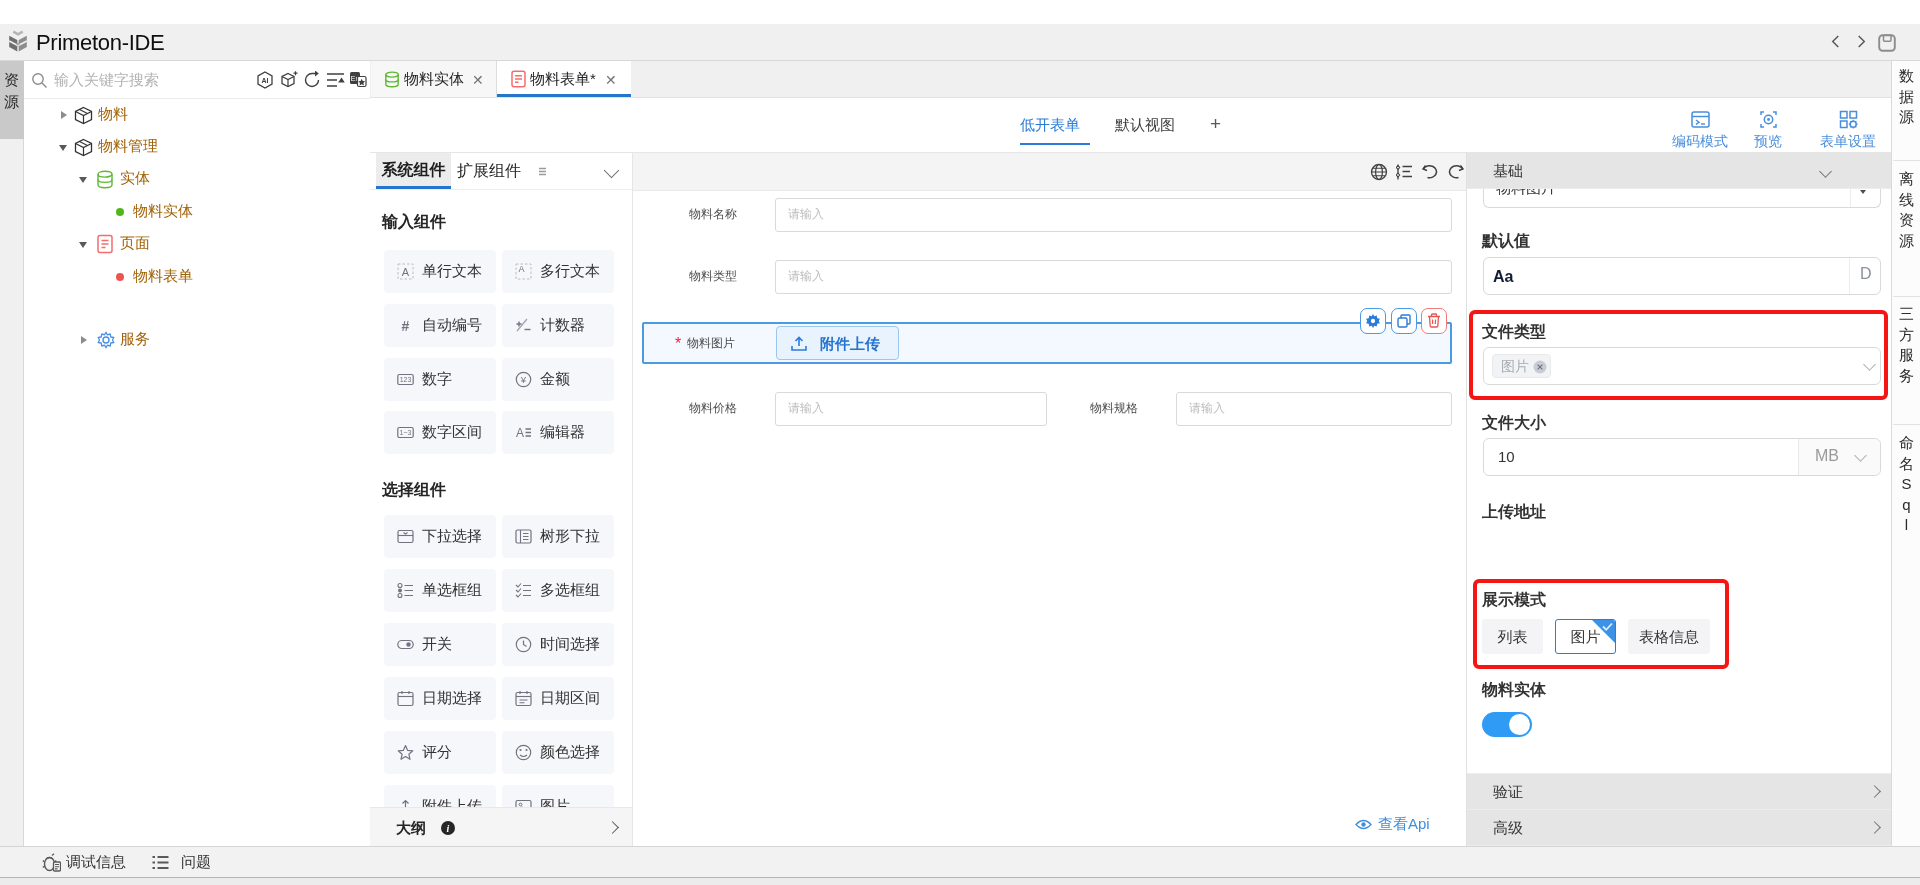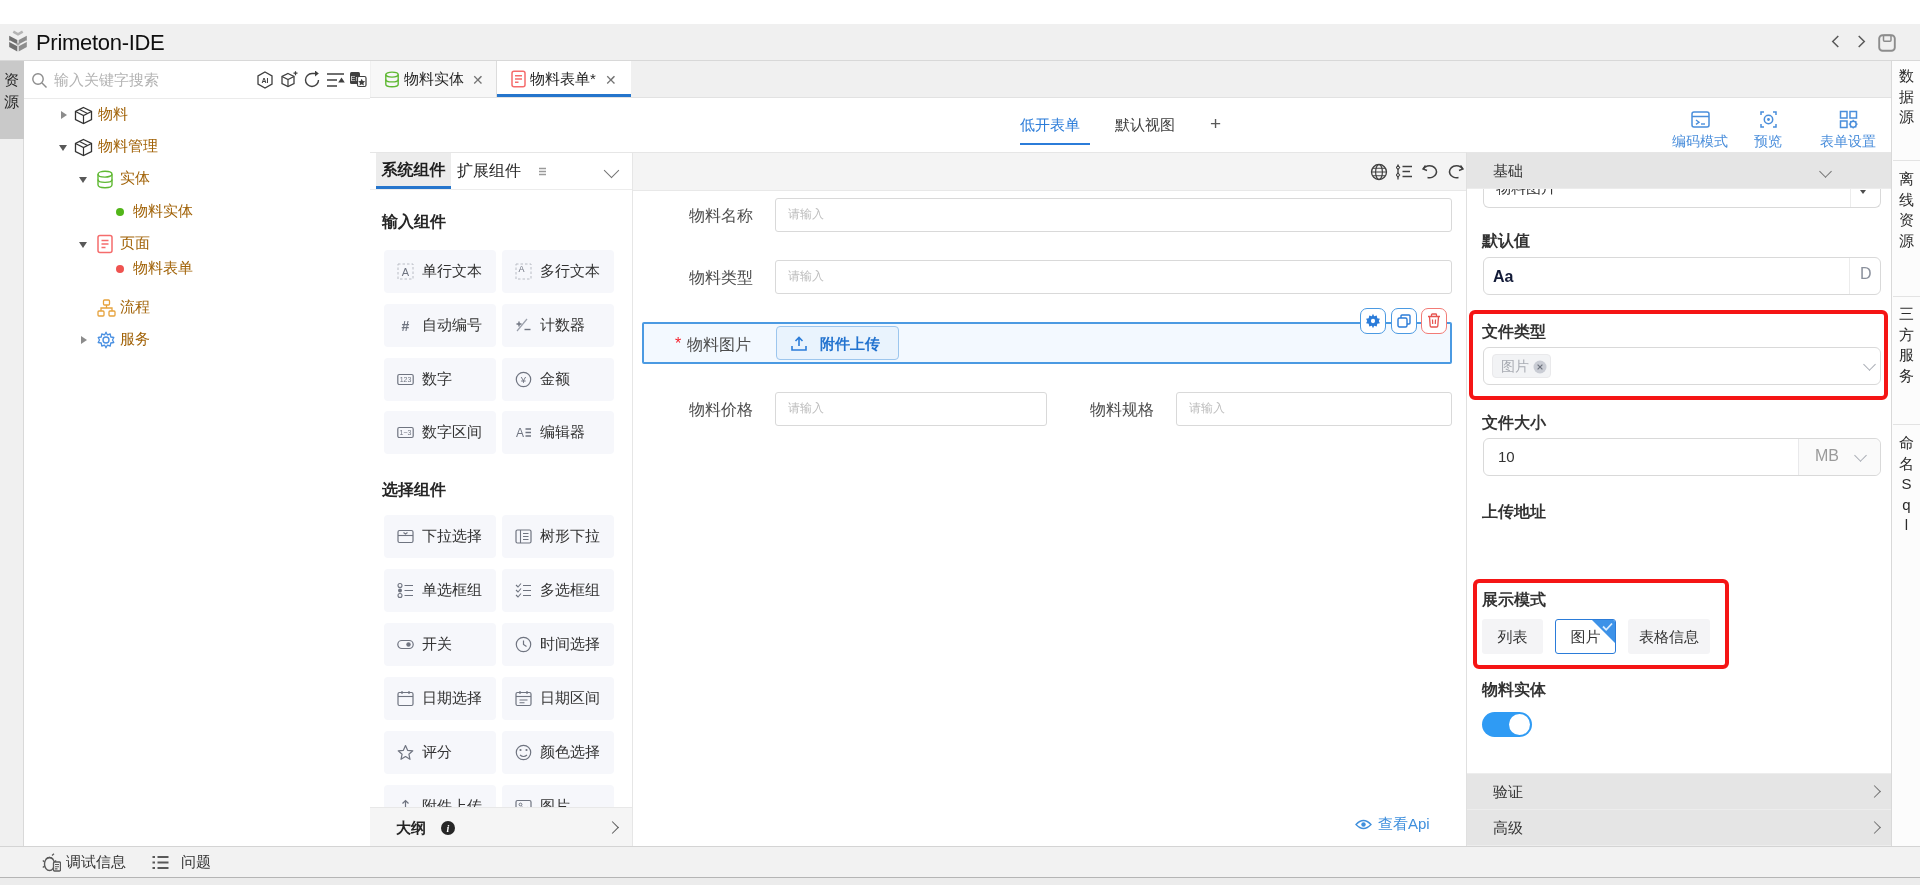--- a/index.html
+++ b/index.html
@@ -39,21 +39,21 @@
 .ptab1{position:absolute;left:6px;top:0;width:75px;height:36px;background:#ececec;border-bottom:3px solid #2575cc;font-size:16px;font-weight:bold;color:#1f1f1f;text-align:center;line-height:34px;}
 .ptab2{position:absolute;left:87px;top:8px;font-size:16px;color:#262626;}
 .sectitle{position:absolute;left:12px;font-size:16px;font-weight:bold;color:#262626;}
 .pbtn{position:absolute;width:112px;height:43px;background:#f6f7fb;border-radius:4px;}
 .pbtn .pi{position:absolute;left:13px;top:13px;width:17px;height:17px;}
 .pbtn .pt{position:absolute;left:38px;top:12px;font-size:15px;color:#333;}
 #outline{left:0;top:654px;width:262px;height:40px;background:#f5f5f5;border-top:1px solid #e8e8e8;}
 
 #canvas{left:633px;top:128px;width:833px;height:694px;background:#fff;border-top:1px solid #e6e6e6;}
 #ctoolbar{left:0;top:0;width:833px;height:38px;background:#f4f4f4;border-bottom:1px solid #e8e8e8;}
-.flabel{position:absolute;font-size:16px;color:#4d4d4d;}
+.flabel{position:absolute;font-size:12px;color:#4d4d4d;}
 .finput{position:absolute;height:34px;border:1px solid #d9d9d9;border-radius:3px;background:#fff;}
 .finput .ph{position:absolute;left:12px;top:7px;font-size:12px;color:#bdbdbd;}
 
 #props{left:1466px;top:128px;width:425px;height:724px;background:#fff;border-left:1px solid #e0e0e0;border-top:1px solid #e6e6e6;}
 .phead{position:absolute;left:0;width:425px;height:36px;background:#e5e5e5;}
 .phead .t{position:absolute;left:26px;top:9px;font-size:15px;color:#333;}
 .plabel{position:absolute;left:15px;font-size:16px;font-weight:bold;color:#333;}
 .pinput{position:absolute;left:16px;width:398px;height:38px;border:1px solid #d9d9d9;border-radius:6px;background:#fff;}
 .redbox{position:absolute;border:4px solid #f51515;border-radius:6px;}
 .chev{position:absolute;width:9px;height:9px;border-right:1.6px solid #999;border-bottom:1.6px solid #999;}
@@ -156,32 +156,23 @@
         <div class="lbl" style="left:109px">物料实体</div>
       </div>
     <div class="trow" style="top:167px">
         <div class="caret open" style="left:55px"></div>
         <svg class="abs" style="left:73px;top:6px" width="16" height="20" viewBox="0 0 16 20">
           <rect x="1" y="1.5" width="14" height="17" rx="2" stroke="#f56c6c" stroke-width="1.5" fill="none"></rect>
           <path d="M4.5 6.5 L11.5 6.5 M4.5 10 L11.5 10 M4.5 13.5 L8.5 13.5" stroke="#f56c6c" stroke-width="1.4"></path>
         </svg>
         <div class="lbl" style="left:96px">页面</div>
       </div>
-    <div class="trow" style="top:192px">
+    <div class="trow" style="top:200px">
         <div class="dot" style="left:92px;background:#ef5350"></div>
         <div class="lbl" style="left:109px">物料表单</div>
-      </div>
-    <div class="trow" style="top:231px">
-        <svg class="abs" style="left:73px;top:7px" width="19" height="18" viewBox="0 0 19 18">
-          <rect x="6.5" y="1" width="6" height="5" rx="1" stroke="#e6a23c" stroke-width="1.3" fill="none"></rect>
-          <rect x="1" y="12" width="6" height="5" rx="1" stroke="#e6a23c" stroke-width="1.3" fill="none"></rect>
-          <rect x="12" y="12" width="6" height="5" rx="1" stroke="#e6a23c" stroke-width="1.3" fill="none"></rect>
-          <path d="M9.5 6 L9.5 9 M4 12 L4 9 L15 9 L15 12" stroke="#e6a23c" stroke-width="1.3" fill="none"></path>
-        </svg>
-        <div class="lbl" style="left:96px">流程</div>
       </div>
     <div class="trow" style="top:263px">
         <div class="caret closed" style="left:57px"></div>
         <svg class="abs" style="left:73px;top:7px" width="18" height="18" viewBox="0 0 18 18">
           <circle cx="9" cy="9" r="3" stroke="#4a90e2" stroke-width="1.4" fill="none"></circle>
           <path d="M9 1.2 L10.3 3.8 L13.2 3 L13.8 6 L16.8 6.5 L15.5 9 L16.8 11.5 L13.8 12 L13.2 15 L10.3 14.2 L9 16.8 L7.7 14.2 L4.8 15 L4.2 12 L1.2 11.5 L2.5 9 L1.2 6.5 L4.2 6 L4.8 3 L7.7 3.8 Z" stroke="#4a90e2" stroke-width="1.3" fill="none" stroke-linejoin="round"></path>
         </svg>
         <div class="lbl" style="left:96px">服务</div>
       </div>
   </div>

